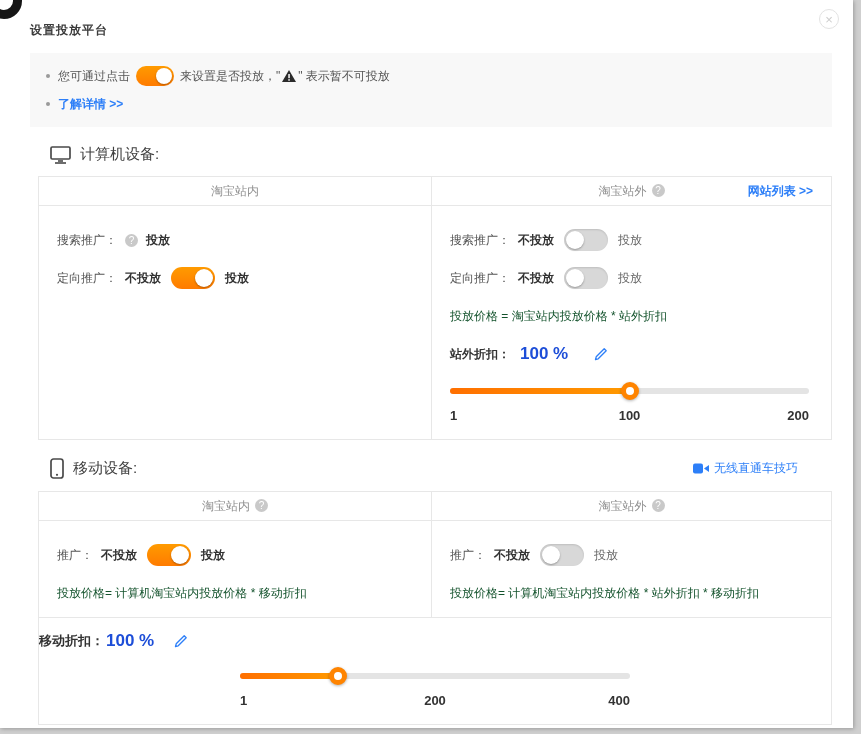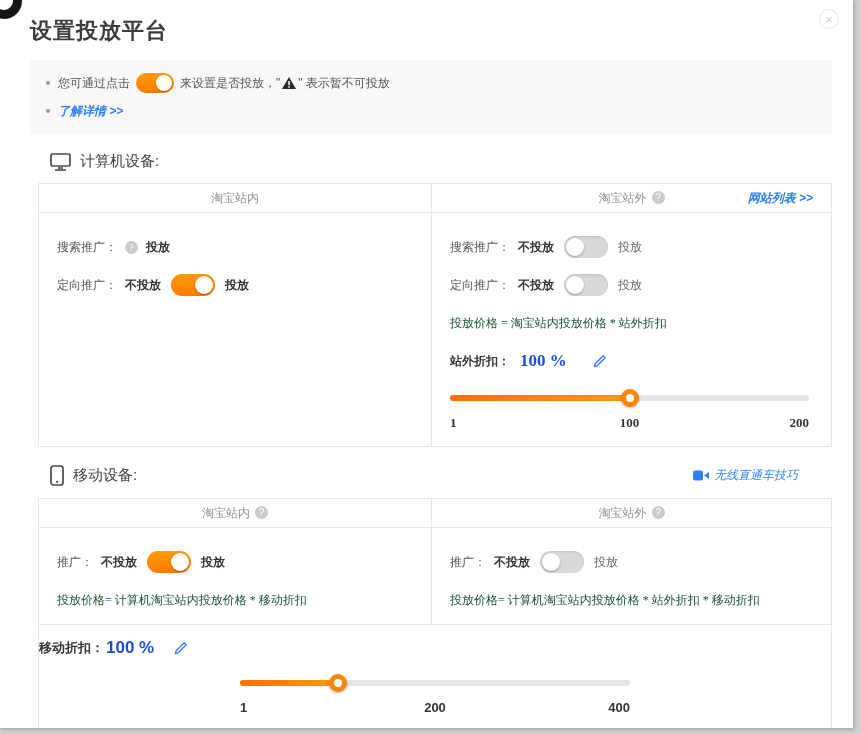--- a/index.html
+++ b/index.html
@@ -1,25 +1,25 @@
 <!DOCTYPE html>
 <html><head>
 <meta charset="utf-8">
 <style>
   *{box-sizing:border-box;margin:0;padding:0;}
   html,body{width:861px;height:734px;}
   body{background:#cfcfcf;font-family:"Liberation Sans","DejaVu Sans",sans-serif;font-size:12px;color:#555;position:relative;overflow:hidden;}
   .modal{position:absolute;top:0;left:0;width:853px;height:728px;background:#fff;box-shadow:1px 1px 4px rgba(0,0,0,.25);overflow:hidden;}
   .corner-blob{position:absolute;top:-17px;left:-14px;width:36px;height:36px;border-radius:50%;border:9px solid #161616;background:#fff;}
   .close-btn{position:absolute;top:9px;right:14px;width:20px;height:20px;border-radius:50%;border:1px solid #e3e3e3;background:#fff;color:#ccc;font-size:13px;line-height:17px;text-align:center;cursor:pointer;padding:0;}
-  .title{font-size:22px;font-weight:bold;color:#3c3c3c;padding:16px 0 0 30px;letter-spacing:1px;}
+  .title{font-size:12px;font-weight:bold;color:#3c3c3c;padding:22px 0 0 30px;letter-spacing:1px;}
   .notice{margin:14px 21px 0 30px;background:#f8f8f8;padding:9px 14px;line-height:28px;color:#555;text-align:right;}
   .notice-line{display:flex;align-items:center;flex-wrap:wrap;}
   .bullet{width:4px;height:4px;border-radius:50%;background:#9a9a9a;margin:0 8px 0 2px;flex:0 0 auto;}
-  .link{color:#2d7ff8;text-decoration:none;font-weight:bold;cursor:pointer;font-style:italic;}
+  .link{color:#2d7ff8;text-decoration:none;font-weight:bold;cursor:pointer;}
   .warn-icon{display:inline-flex;margin:0 2px;}
   
   .toggle{display:inline-block;position:relative;width:44px;height:22px;border-radius:11px;vertical-align:middle;cursor:pointer;flex:0 0 auto;}
   .toggle.mini{width:38px;height:20px;border-radius:10px;margin:0 6px;}
   .toggle.on{background:linear-gradient(180deg,#ff9b00,#ff7b00);}
   .toggle.off{background:#d8d8d8;box-shadow:inset 0 1px 2px rgba(0,0,0,.12);}
   .toggle .knob{position:absolute;top:2px;width:18px;height:18px;border-radius:50%;background:#fff;box-shadow:0 1px 2px rgba(0,0,0,.3);}
   .toggle.mini .knob{width:16px;height:16px;}
   .toggle.on .knob{right:2px;}
   .toggle.off .knob{left:2px;}
@@ -27,21 +27,21 @@
   .section-head{display:flex;align-items:center;margin:18px 21px 12px 50px;position:relative;}
   .sec-icon{display:inline-flex;margin-right:9px;}
   .section-title{font-size:15px;color:#404040;}
   .tips-link{position:absolute;right:34px;display:inline-flex;align-items:center;gap:5px;font-size:12px;font-weight:normal;}
   
   .table{border:1px solid #e7e7e7;margin:0 21px 0 38px;}
   .thead{display:grid;grid-template-columns:392px 1fr;border-bottom:1px solid #e7e7e7;}
   .th{position:relative;text-align:center;line-height:28px;color:#8f8f8f;}
   .th + .th{border-left:1px solid #e7e7e7;}
   .tbody{display:grid;grid-template-columns:392px 1fr;}
-  .td{padding:8px 22px 16px 18px;font-family:Liberation Serif, serif;}
+  .td{padding:8px 22px 16px 18px;}
   .td + .td{border-left:1px solid #e7e7e7;}
   .row{display:flex;align-items:center;margin-top:14px;min-height:24px;}
   .lbl{color:#555;margin-right:8px;flex:0 0 auto;}
   .strong{font-weight:bold;color:#333;margin-right:10px;}
   .after-on{font-weight:bold;color:#333;margin-left:10px;}
   .after-off{color:#666;margin-left:10px;}
   .formula{color:#14532d;}
   .orange{color:#1d4ed8;font-weight:bold;font-size:17px;}
   .help{display:inline-block;width:13px;height:13px;border-radius:50%;background:#c9c9c9;color:#fff;font-size:10px;line-height:13px;text-align:center;margin-right:8px;cursor:pointer;flex:0 0 auto;}
   .th .help{margin:0 0 0 5px;vertical-align:1px;display:inline-block;line-height:13px;}

